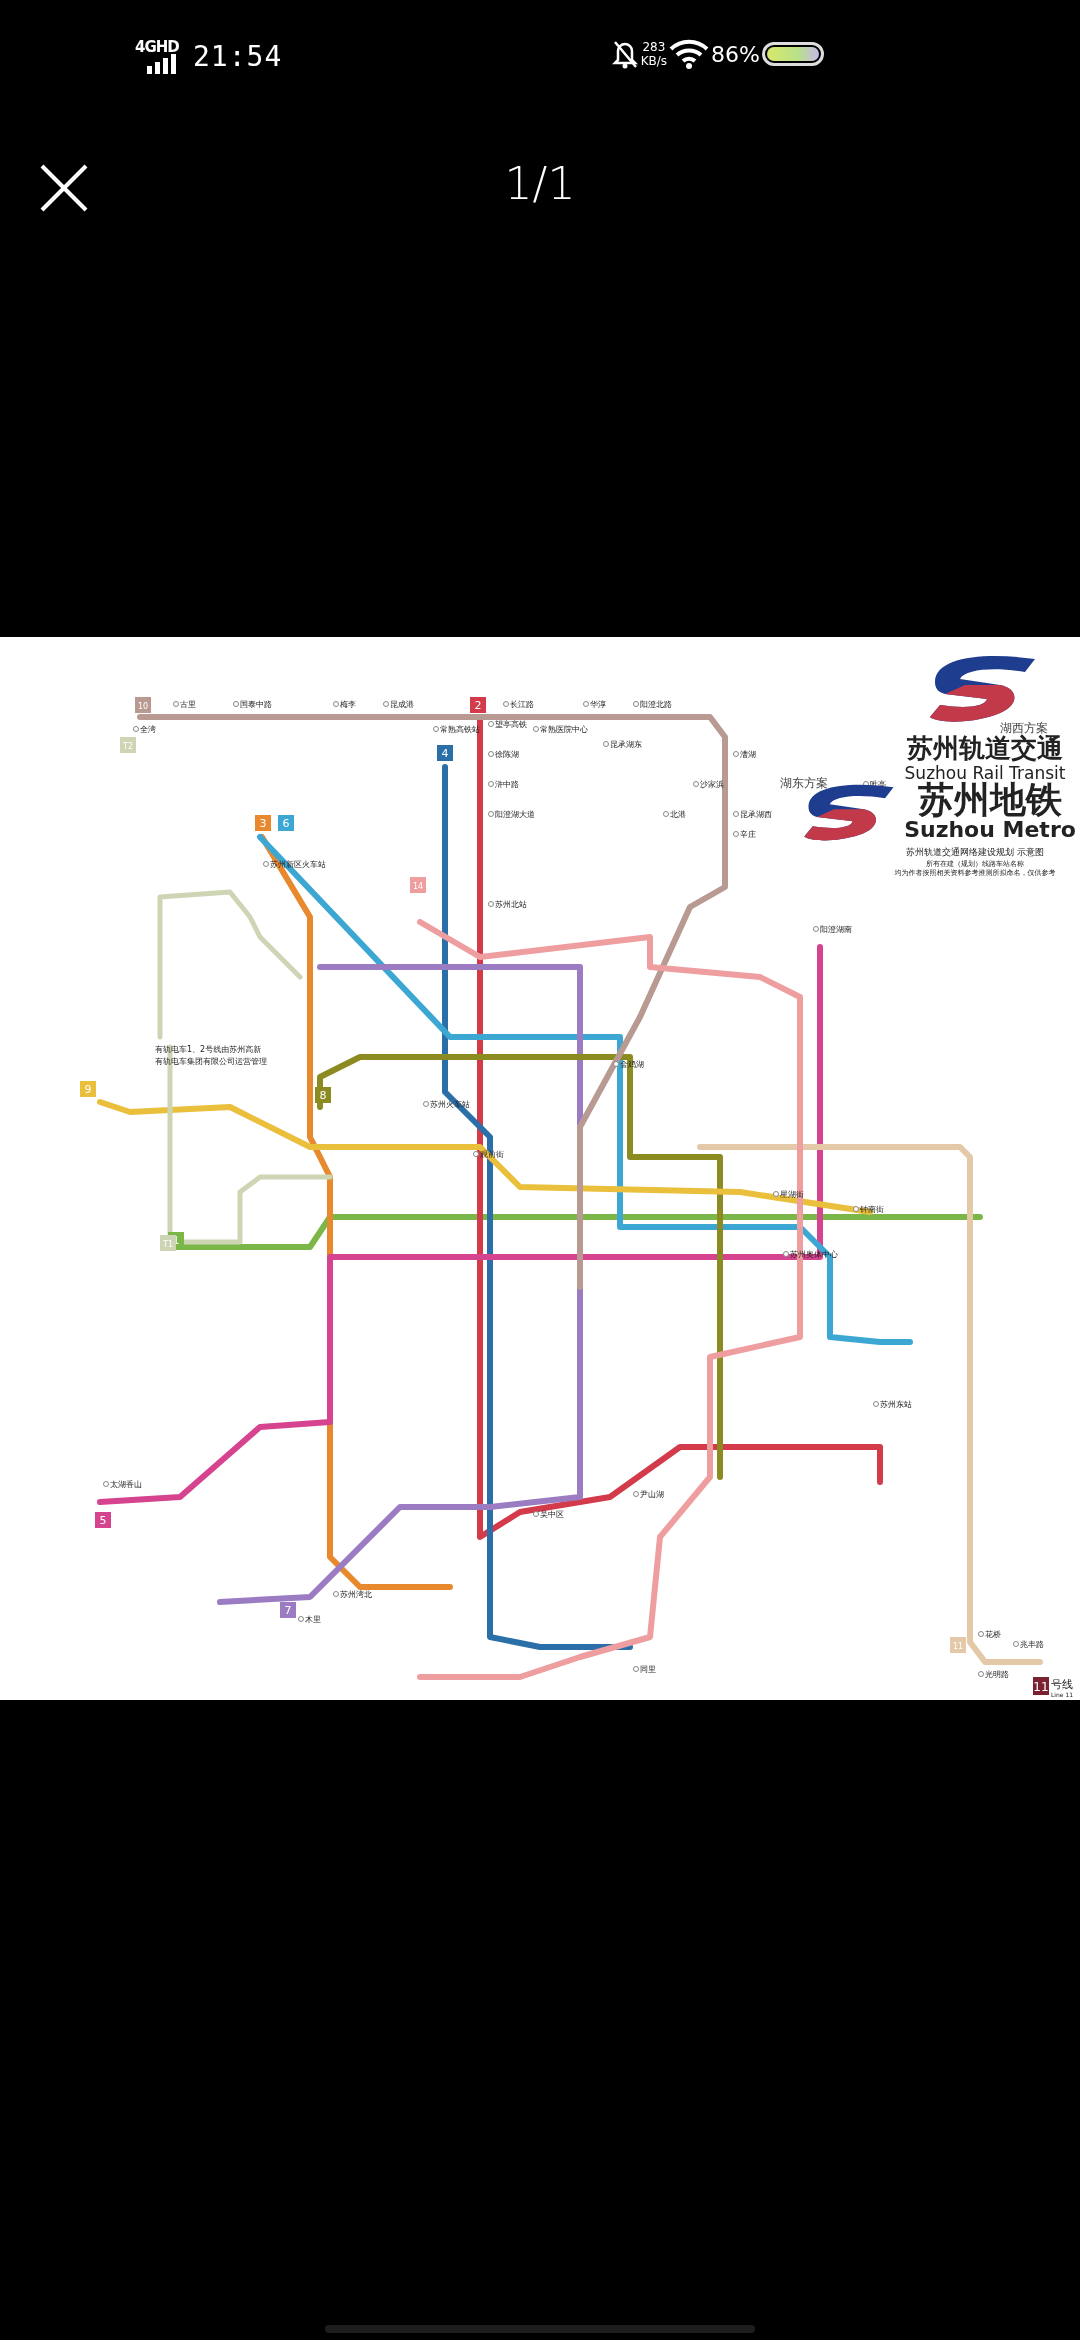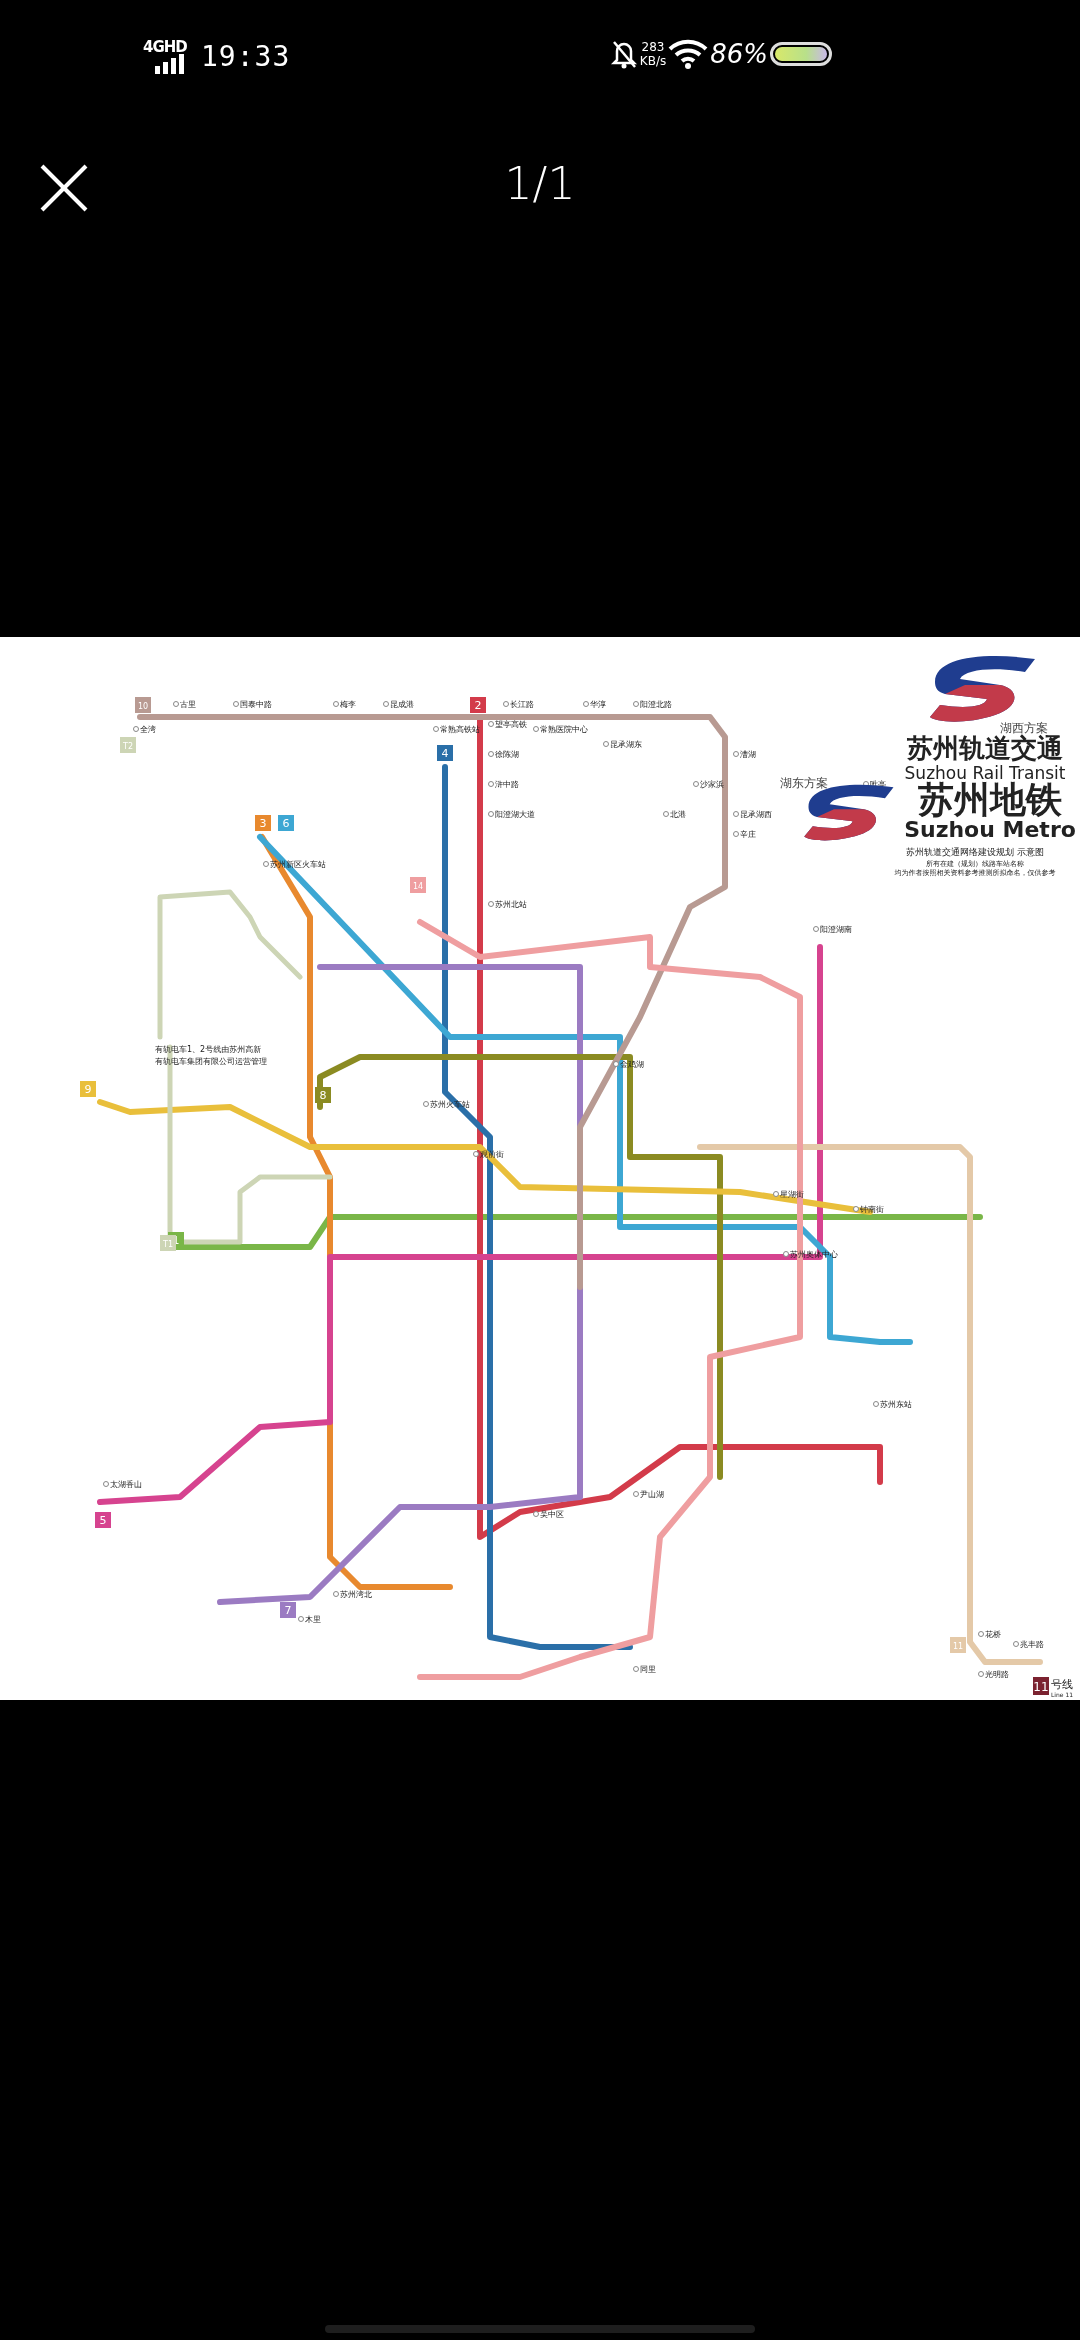--- a/index.html
+++ b/index.html
@@ -1,27 +1,27 @@
 <!DOCTYPE html>
 <html><head>
 <meta charset="utf-8">
 <style>
   html, body { margin:0; padding:0; background:#000; }
   body { width:1080px; height:2340px; position:relative; overflow:hidden;
          font-family:"DejaVu Sans", "Liberation Sans", sans-serif; color:#fff; }
-  .status-bar { position:absolute; left:8px; top:0; width:892px; height:110px; }
+  .status-bar { position:absolute; left:0; top:0; width:892px; height:110px; }
   .sb-left { position:absolute; left:135px; top:38px; display:flex; align-items:center; gap:10px; }
   .net { position:relative; width:48px; height:36px; }
   .net-label { position:absolute; left:0; top:0; font-size:15px; font-weight:bold; letter-spacing:-1px; }
   .bars { position:absolute; left:12px; bottom:0; display:flex; align-items:flex-end; gap:3px; }
   .bars i { display:block; width:5px; background:#fff; }
   .time { font-family:"DejaVu Sans Mono", monospace; font-size:28px; letter-spacing:1px; }
   .sb-right { position:absolute; right:68px; top:38px; display:flex; align-items:center; gap:2px; }
   .speed { font-size:12px; line-height:14px; text-align:center; }
-  .battery-pct { font-size:26px; font-style:italic; }
+  .battery-pct { font-size:22px; }
   .battery { width:62px; height:24px; border:3px solid #ddd; border-radius:12px; padding:2px; box-sizing:border-box; }
   .battery-fill { width:100%; height:100%; border-radius:8px;
                   background:linear-gradient(90deg,#d8e86a,#b8e08a 60%,#c9b8e8); }
   .viewer-bar { position:absolute; left:0; top:140px; width:1080px; height:90px; }
   .close-btn { position:absolute; left:36px; top:20px; width:56px; height:56px; cursor:pointer; }
   .page-counter { position:absolute; left:0; width:1080px; top:18px; text-align:center; font-size:44px; font-weight:300; }
   .image-frame { position:absolute; left:0; top:637px; width:1080px; height:1063px; background:#fff; overflow:hidden; }
   .image-frame svg { display:block; }
   .home-indicator { position:absolute; left:325px; top:2325px; width:430px; height:8px; border-radius:4px; background:#1e1e1e; }
   .map-text { font-family:"DejaVu Sans", sans-serif; fill:#222; }
@@ -33,21 +33,21 @@
   <div class="sb-left">
     <div class="net">
       <span class="net-label">4GHD</span>
       <div class="bars">
           <i style="height:8px"></i>
           <i style="height:12px"></i>
           <i style="height:16px"></i>
           <i style="height:20px"></i>
         </div>
     </div>
-    <span class="time">19:33</span>
+    <span class="time">21:54</span>
   </div>
   <div class="sb-right">
     <svg width="28" height="32" viewBox="0 0 28 32">
       <path d="M7 22 V13 a7 7 0 0 1 14 0 V22 L24 25 H4 Z" fill="none" stroke="#fff" stroke-width="2.5"></path>
       <circle cx="14" cy="28" r="2.5" fill="#fff"></circle>
       <line x1="4" y1="4" x2="25" y2="29" stroke="#fff" stroke-width="2.5"></line>
     </svg>
     <div class="speed">
       <div>283</div>
       <div>KB/s</div>

